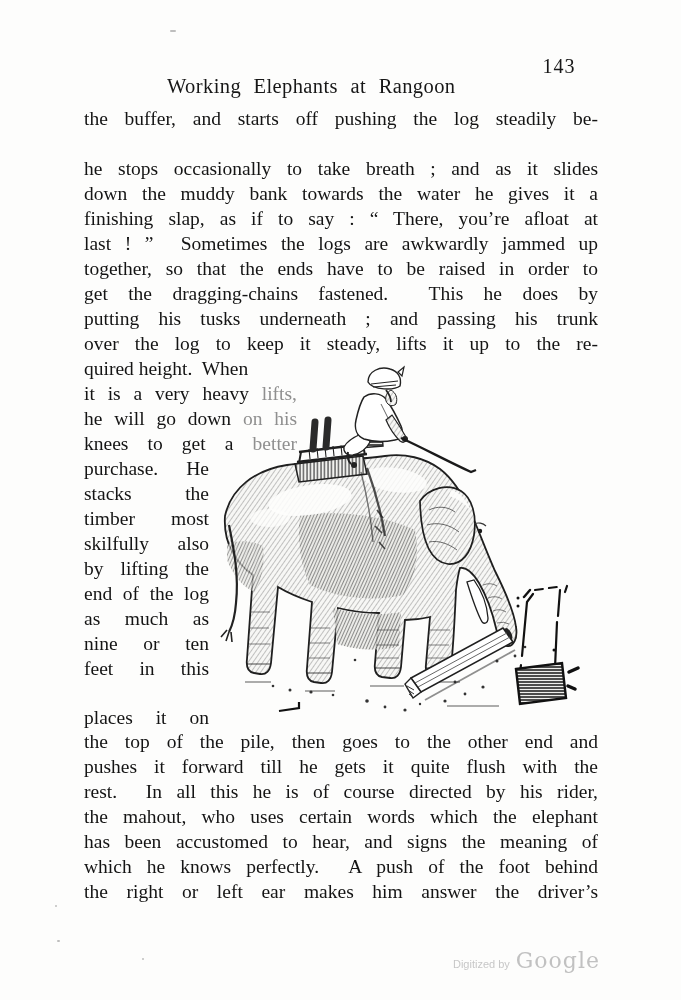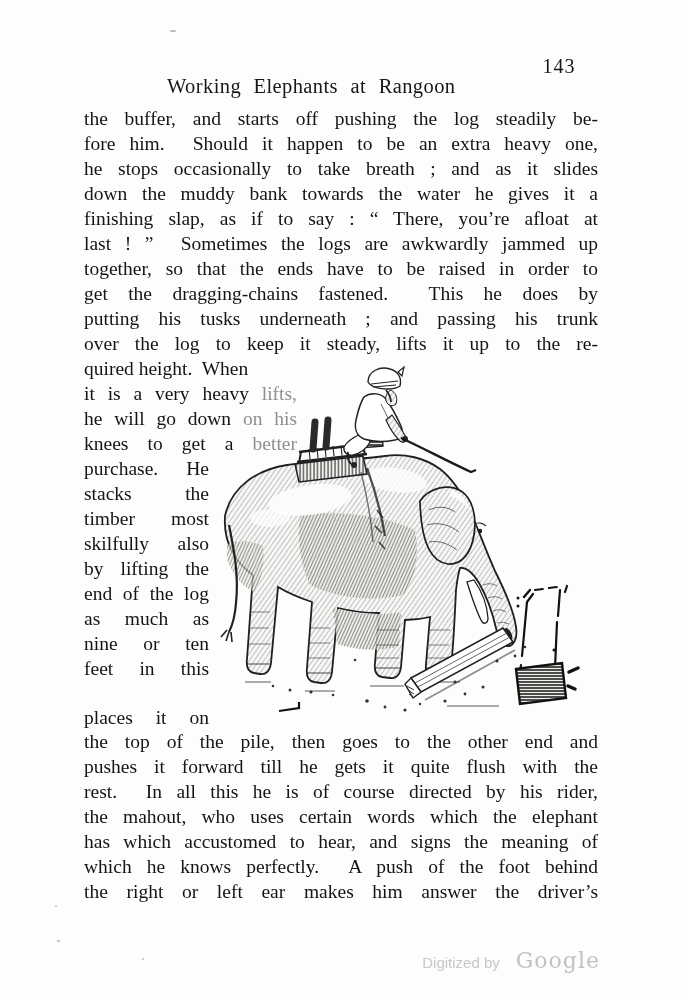--- a/index.html
+++ b/index.html
@@ -32,21 +32,21 @@
   .a{width:213px;}
   .b{width:125px;}
   .nj{text-align:left;text-align-last:left;}
   .faded{color:#8f8f8f;}
   .wm{
     position:absolute;top:948px;left:420px;width:180px;
     text-align:right;white-space:nowrap;
   }
   .wm-pre{
     font-family:"Liberation Sans","DejaVu Sans",sans-serif;
-    font-size:15px;color:#c7c7c7;margin-right:16px;
+    font-size:11px;color:#c7c7c7;margin-right:6px;
   }
   .wm-logo{
     font-family:"DejaVu Serif","Liberation Serif",serif;
     font-size:22px;color:#c1c1c1;letter-spacing:1px;text-align:center;
   }
   .speck{position:absolute;background:#8a8a8a;opacity:.55;border-radius:2px;}
   .illus{position:absolute;left:215px;top:360px;}
 </style>
 </head>
 <body>
@@ -55,21 +55,20 @@
 
   <div class="header-title">Working Elephants at Rangoon</div>
   <div class="page-num">143</div>
 
   <div class="speck" style="left:170px;top:30px;width:6px;height:2px;"></div>
   <div class="speck" style="left:55px;top:905px;width:2px;height:2px;"></div>
   <div class="speck" style="left:57px;top:940px;width:3px;height:2px;"></div>
   <div class="speck" style="left:142px;top:958px;width:2px;height:2px;"></div>
 
   <div class="ln f" style="top:106px"><span>the buffer, and starts off pushing the log steadily be-</span></div>
-  <div class="ln f" style="top:131px"><span>fore him.&nbsp; Should it happen to be an extra heavy one,</span></div>
   <div class="ln f" style="top:156px"><span>he stops occasionally to take breath ; and as it slides</span></div>
   <div class="ln f" style="top:181px"><span>down the muddy bank towards the water he gives it a</span></div>
   <div class="ln f" style="top:206px"><span>finishing slap, as if to say : “ There, you’re afloat at</span></div>
   <div class="ln f" style="top:256px"><span>together, so that the ends have to be raised in order to</span></div>
   <div class="ln f" style="top:231px"><span>last ! ”&nbsp; Sometimes the logs are awkwardly jammed up</span></div>
   <div class="ln f" style="top:281px"><span>get the dragging-chains fastened.&nbsp; This he does by</span></div>
   <div class="ln f" style="top:306px"><span>putting his tusks underneath ; and passing his trunk</span></div>
   <div class="ln f" style="top:331px"><span>over the log to keep it steady, lifts it up to the re-</span></div>
   <div class="ln f nj" style="top:356px"><span>quired height.&nbsp; When</span></div>
 
@@ -85,21 +84,21 @@
   <div class="ln b" style="top:581px"><span>end of the log</span></div>
   <div class="ln b" style="top:606px"><span>as much as</span></div>
   <div class="ln b" style="top:631px"><span>nine or ten</span></div>
   <div class="ln b" style="top:656px"><span>feet in this</span></div>
   <div class="ln b" style="top:705px"><span>places it on</span></div>
 
   <div class="ln f" style="top:729px"><span>the top of the pile, then goes to the other end and</span></div>
   <div class="ln f" style="top:754px"><span>pushes it forward till he gets it quite flush with the</span></div>
   <div class="ln f" style="top:779px"><span>rest.&nbsp; In all this he is of course directed by his rider,</span></div>
   <div class="ln f" style="top:804px"><span>the mahout, who uses certain words which the elephant</span></div>
-  <div class="ln f" style="top:829px"><span>has which accustomed to hear, and signs the meaning of</span></div>
+  <div class="ln f" style="top:829px"><span>has been accustomed to hear, and signs the meaning of</span></div>
   <div class="ln f" style="top:854px"><span>which he knows perfectly.&nbsp; A push of the foot behind</span></div>
   <div class="ln f" style="top:879px"><span>the right or left ear makes him answer the driver’s</span></div>
 
   <svg class="illus" width="370" height="355" viewBox="0 0 370 355">
     <defs>
       <pattern id="h1" width="4" height="4" patternUnits="userSpaceOnUse" patternTransform="rotate(35)">
         <rect width="4" height="4" fill="#f7f7f5"></rect>
         <line x1="0" y1="0" x2="0" y2="4" stroke="#8a8a8a" stroke-width="1"></line>
       </pattern>
       <pattern id="h2" width="3" height="3" patternUnits="userSpaceOnUse" patternTransform="rotate(24)">

